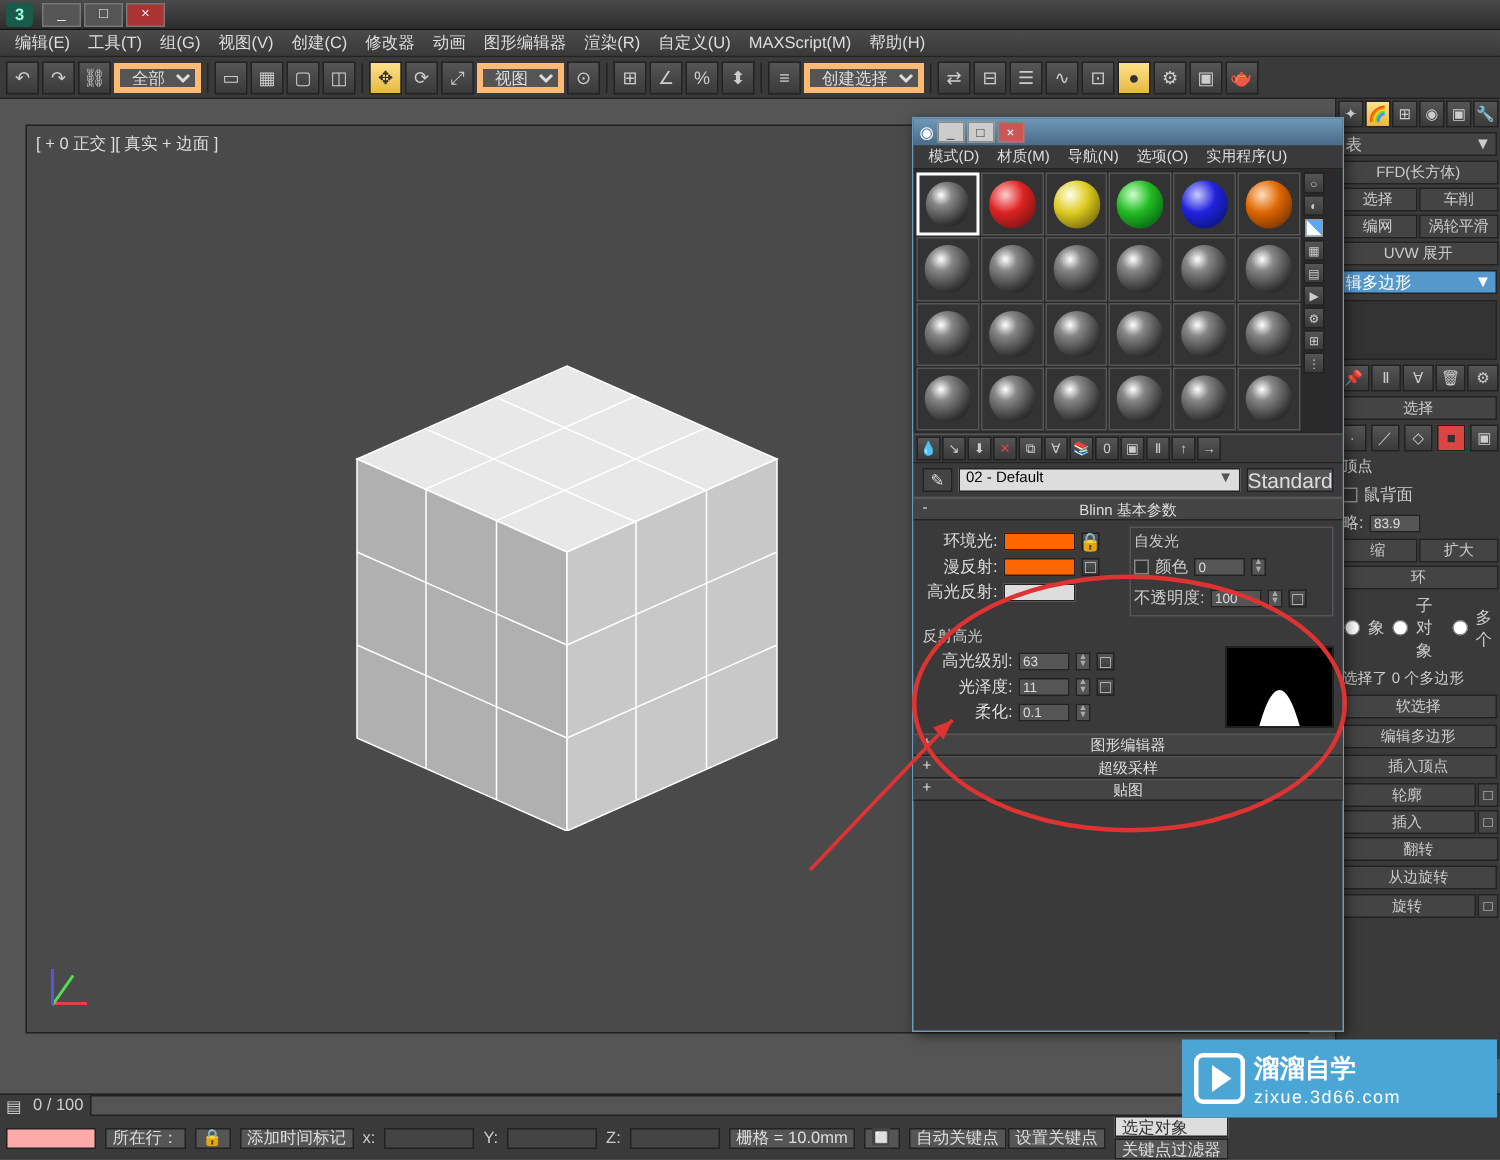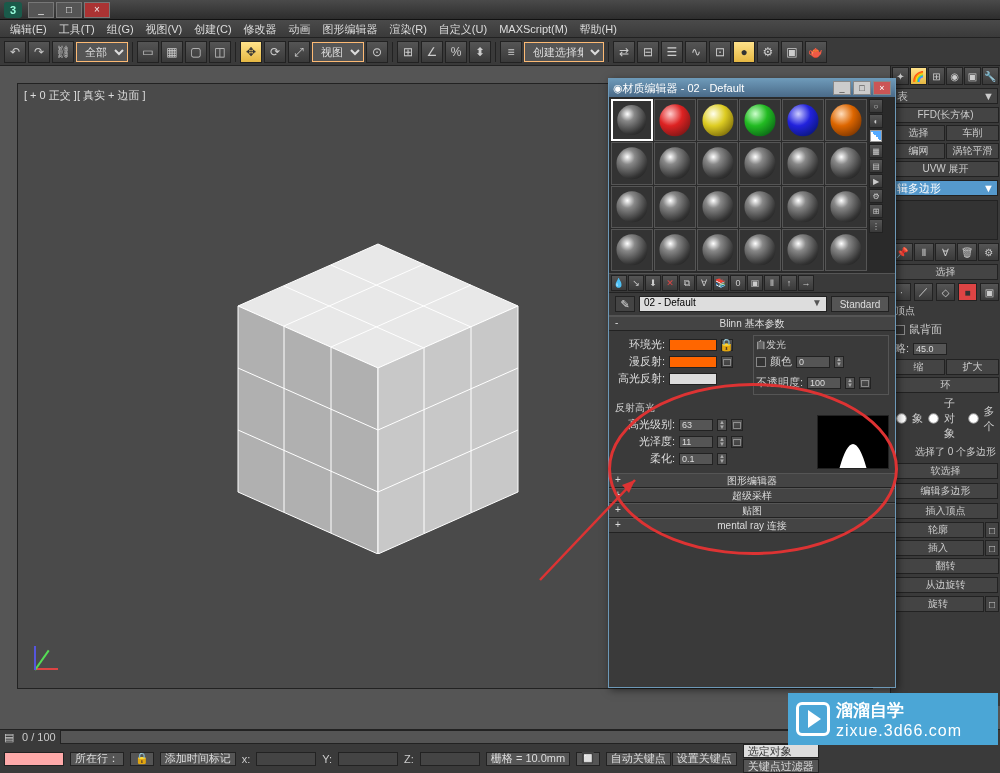--- a/index.html
+++ b/index.html
@@ -12,21 +12,21 @@
   .winbtns{display:flex;gap:2px}
   .winbtn{width:26px;height:16px;background:#555;border:1px solid #777;color:#eee;display:flex;align-items:center;justify-content:center;font-size:10px;cursor:pointer}
   .winbtn.close{background:#a33}
   
   .menubar{height:18px;background:linear-gradient(#4a4a4a,#3a3a3a);display:flex;padding:0 4px;border-bottom:1px solid #222}
   .menubar .mi{padding:0 6px;color:#ddd;cursor:pointer;line-height:18px}
   
   .toolbar{height:28px;background:#3a3a3a;display:flex;align-items:center;padding:0 4px;border-bottom:1px solid #222;gap:2px;overflow:hidden}
   .tbtn{width:22px;height:22px;background:linear-gradient(#555,#3a3a3a);border:1px solid #222;display:flex;align-items:center;justify-content:center;color:#ccc;font-size:12px;cursor:pointer}
   .tbtn.active{background:linear-gradient(#ffe28a,#e6b843);color:#333}
-  .tsel{height:20px;background:#555;border:1px solid #fdba74;color:#ddd;padding:0 4px;font-size:11px}
+  .tsel{height:20px;background:#555;border:4px solid #fdba74;color:#ddd;padding:0 4px;font-size:11px}
   .sep{width:1px;height:20px;background:#222;margin:0 2px}
   
   .main{display:flex;height:640px;background:#555}
   .viewport{flex:1;background:#4a4a4a;position:relative;border:1px solid #222;margin:17px}
   .vplabel{position:absolute;top:4px;left:6px;color:#ddd;font-size:11px}
   .cube-wrap{position:absolute;top:150px;left:200px;width:320px;height:320px}
   .axis{position:absolute;bottom:18px;left:16px;width:40px;height:40px}
   .axis .x{position:absolute;bottom:0;left:0;width:24px;height:2px;background:#d44}
   .axis .y{position:absolute;bottom:0;left:0;width:2px;height:24px;background:#5d5;transform-origin:bottom;transform:rotate(35deg)}
   .axis .z{position:absolute;bottom:0;left:0;width:2px;height:24px;background:#55d}
@@ -63,21 +63,21 @@
   .sidebtns .tbtn{width:14px;height:14px;font-size:8px}
   .sidebtns .chk{width:12px;height:12px;border:1px solid #999;background:#5af;background-image:linear-gradient(45deg,#fff 0 50%,transparent 50%);margin:1px}
   
   .metool{height:20px;background:#3a3a3a;display:flex;align-items:center;gap:1px;padding:0 2px;border-top:1px solid #555;border-bottom:1px solid #222}
   .metool .tbtn{width:16px;height:16px;font-size:9px}
   
   .namerow{height:22px;display:flex;align-items:center;gap:4px;padding:2px 6px;background:#3a3a3a}
   .namerow .pick{width:20px;height:16px;background:#444;border:1px solid #222;color:#ddd;display:flex;align-items:center;justify-content:center}
   .namerow .name{flex:1;height:16px;background:#ddd;color:#000;border:1px solid #222;padding:0 4px;font-size:10px}
   .namerow .name::after{content:"▼";float:right;color:#555}
-  .namerow .type{width:58px;height:16px;background:#555;border:1px solid #222;color:#ddd;display:flex;align-items:center;justify-content:center;font-size:10px}
+  .namerow .type{width:58px;height:16px;background:#555;border:1px solid #222;color:#ddd;display:flex;align-items:center;justify-content:center;font-size:14px}
   
   .rollup{background:#3a3a3a;border-top:1px solid #555}
   .rollup .rh{height:14px;background:#444;color:#ddd;text-align:center;font-size:10px;cursor:pointer;border-bottom:1px solid #222;position:relative}
   .rollup .rh::before{content:"-";position:absolute;left:6px}
   .rollup.closed .rh::before{content:"+"}
   .rollup .rbody{padding:4px 6px}
   .frow{display:flex;align-items:center;gap:4px;margin:2px 0;font-size:10px}
   .frow .flab{width:50px;text-align:right;color:#ddd}
   .swatch{width:48px;height:12px;border:1px solid #222;cursor:pointer}
   .spin{width:34px;height:12px;background:#555;border:1px solid #222;color:#ddd;padding:0 2px;font-size:9px;display:inline-flex;align-items:center}
@@ -97,21 +97,21 @@
   .statusrow{flex:1;display:flex;align-items:center;padding:0 4px;gap:6px;font-size:10px}
   .statusrow .box{background:#555;border:1px solid #222;height:14px;padding:0 4px;color:#ddd;display:flex;align-items:center}
   .statusrow input{width:60px;height:14px;background:#444;border:1px solid #222;color:#ddd;padding:0 3px;font-size:10px}
   .pink{background:#faa!important;color:#333!important}
   
   .watermark{position:absolute;bottom:28px;right:2px;width:210px;height:52px;background:#4ba6d6;display:flex;align-items:center;padding:0 8px;gap:6px}
   .watermark .play{width:34px;height:34px;border:3px solid #fff;border-radius:6px;display:flex;align-items:center;justify-content:center}
   .watermark .play::after{content:"";border-left:13px solid #fff;border-top:9px solid transparent;border-bottom:9px solid transparent;margin-left:3px}
   .watermark .txt{color:#fff}
   .watermark .cn{font-size:17px;font-weight:bold}
-  .watermark .en{font-size:16px;letter-spacing:1px}
+  .watermark .en{font-size:12px;letter-spacing:1px}
 </style>
 </head>
 <body>
 
 <div class="titlebar">
   <div class="logo">3</div>
   <div class="winbtns">
     <div class="winbtn">_</div>
     <div class="winbtn">□</div>
     <div class="winbtn close">×</div>
@@ -252,38 +252,38 @@
       <div class="tbtn active" style="background:#d44">■</div>
       <div class="tbtn">▣</div>
     </div>
     <div class="lbl">顶点</div>
     <div class="frow" style="padding:0 4px">
         <span class="chk"></span>
         <span>鼠背面</span>
       </div>
     <div class="frow" style="padding:0 4px">
         <span>略:</span>
-        <span class="spin">45.0</span>
+        <span class="spin">83.9</span>
       </div>
     <div class="row">
         <div class="btn2" style="flex:1">缩</div>
         <div class="btn2" style="flex:1">扩大</div>
       </div>
     <div class="row">
         <div class="btn2" style="flex:1">环</div>
       </div>
     <div class="frow" style="padding:0 4px">
         <input type="radio" style="">
         <span>象</span> 
         <input type="radio" style="">
         <span>子对象</span> 
         <input type="radio" style="">
         <span>多个</span>
       </div>
-    <div class="lbl" style="text-align:right">选择了 0 个多边形</div>
+    <div class="lbl" style="text-align:left">选择了 0 个多边形</div>
     <div class="btn2" style="margin:2px">软选择</div>
     <div class="btn2" style="margin:2px">编辑多边形</div>
     <div class="btn2" style="margin:2px">插入顶点</div>
     <div class="row">
         <div class="btn2" style="flex:1">轮廓</div>
         <div class="btn2" style="width:14px">□</div>
       </div>
     <div class="row">
         <div class="btn2" style="flex:1">插入</div>
         <div class="btn2" style="width:14px">□</div>
@@ -295,24 +295,30 @@
     <div class="row">
         <div class="btn2" style="flex:1">旋转</div>
         <div class="btn2" style="width:14px">□</div>
       </div>
   </div>
 </div>
 
 <div class="medit">
   <div class="tb">
     <span>◉</span>
-    <span class="title">材质编辑器 - 02 - Default</span>
     <div class="wb">_</div>
     <div class="wb">□</div>
     <div class="wb cls">×</div>
+  </div>
+  <div class="mbar">
+    <div class="mi">模式(D)</div>
+    <div class="mi">材质(M)</div>
+    <div class="mi">导航(N)</div>
+    <div class="mi">选项(O)</div>
+    <div class="mi">实用程序(U)</div>
   </div>
 
   <div class="slots">
     <div class="slotgrid">
       <div class="slot sel">
           <div class="ball"></div>
         </div>
       <div class="slot">
           <div class="ball red"></div>
         </div>
@@ -502,23 +508,20 @@
   </div>
 
   <div class="rollup closed">
       <div class="rh">图形编辑器</div>
     </div>
   <div class="rollup closed">
       <div class="rh">超级采样</div>
     </div>
   <div class="rollup closed">
       <div class="rh">贴图</div>
-    </div>
-  <div class="rollup closed">
-      <div class="rh">mental ray 连接</div>
     </div>
 </div>
 
 <div class="annot-ellipse" style="top:383px;left:608px;width:290px;height:172px"></div>
 <svg class="annot-arrow" style="top:470px;left:530px;width:120px;height:120px">
   <line x1="10" y1="110" x2="105" y2="10" stroke="#d33" stroke-width="2.5"></line>
   <polygon points="105,10 92,15 99,23" fill="#d33"></polygon>
 </svg>
 
 <div class="statusbar">

